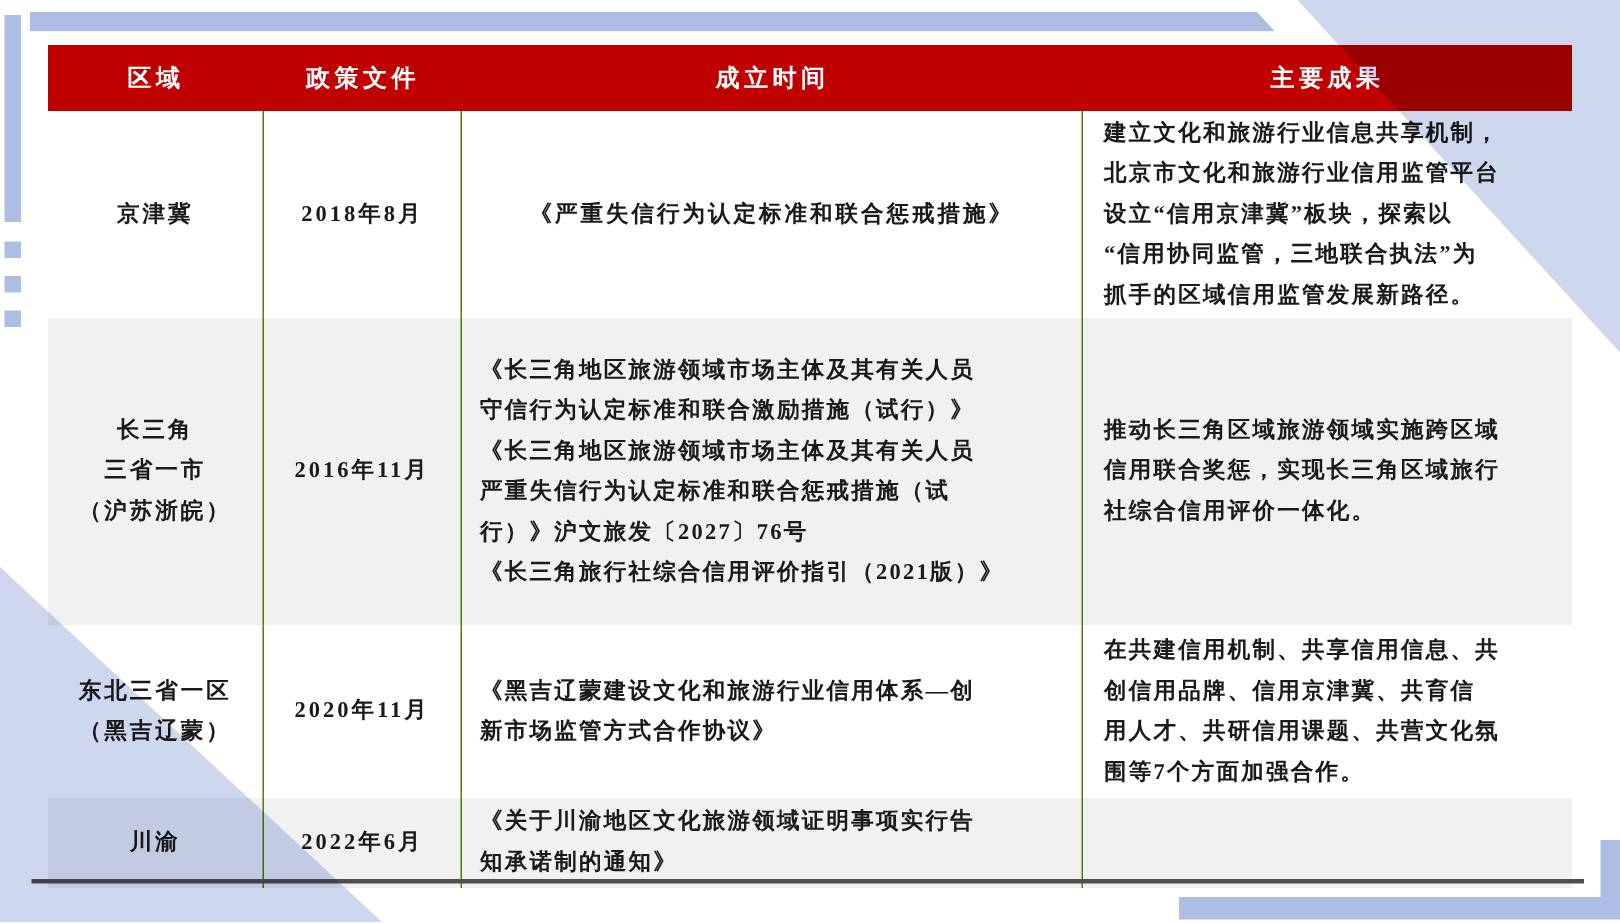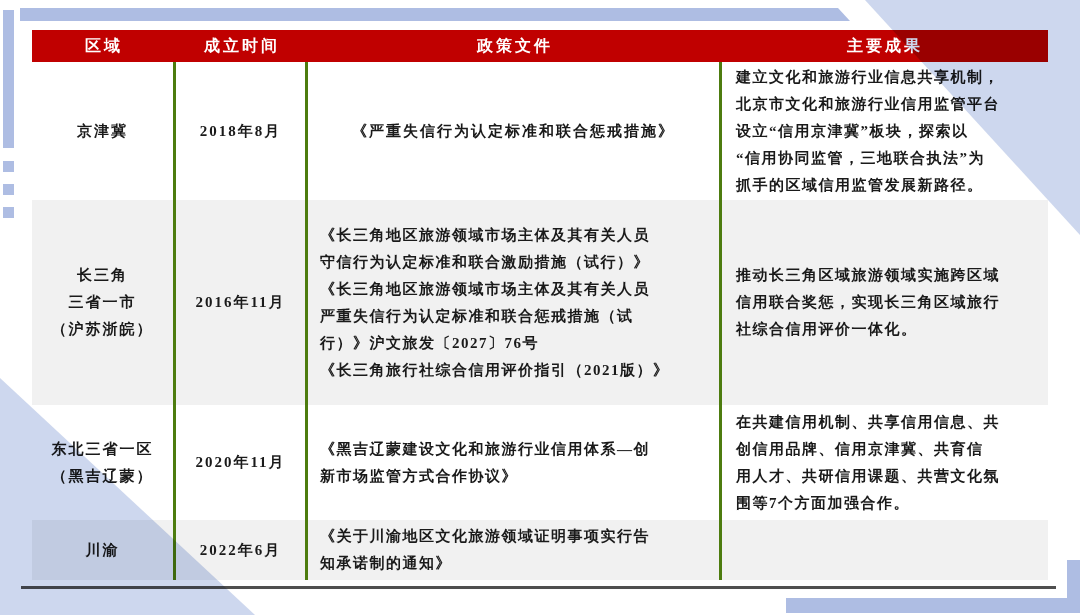--- a/index.html
+++ b/index.html
@@ -43,34 +43,34 @@
   .ptable{
     position:absolute;left:32px;top:30px;width:1016px;
     z-index:1;
   }
   .grid-row{
     display:grid;
     grid-template-columns:144px 132px 414px 326px;
   }
   .thead{
     background:#c00000;
-    height:32px;
+    height:44px;
   }
   .th{
     display:flex;align-items:center;justify-content:center;
     color:#ffffff;font-size:16px;font-weight:bold;
     letter-spacing:3px;
   }
   .trow .cell{
     display:flex;align-items:center;
     color:#1a1a1a;font-size:15px;font-weight:bold;
     line-height:27px;
     white-space:pre-line;
   }
-  .trow .cell.c-border{border-right:3px solid #4d7c0f;}
+  .trow .cell.c-border{border-right:1px solid #4d7c0f;}
   .cell.ctr{justify-content:center;text-align:center;letter-spacing:2px;}
   .cell.lft{justify-content:flex-start;text-align:left;padding:0 12px;letter-spacing:1.5px;}
   .cell.lft4{justify-content:flex-start;text-align:left;padding:0 14px;letter-spacing:1.5px;}
   .row-a{background:#ffffff;}
   .row-b{background:#f1f1f1;}
   .h-r1{height:138px;}
   .h-r2{height:205px;}
   .h-r3{height:115px;}
   .h-r4{height:60px;}
 
@@ -92,22 +92,22 @@
   <div class="deco deco-tri-tr"></div>
   <div class="deco deco-tri-bl"></div>
   <div class="deco deco-bottombar"></div>
   <div class="deco deco-bottomriser"></div>
   <div class="table-bottom-border"></div>
 
   <div class="ptable">
 
     <div class="grid-row thead">
       <div class="th">区域</div>
+      <div class="th">政策文件</div>
       <div class="th">成立时间</div>
-      <div class="th">政策文件</div>
       <div class="th">主要成果</div>
     </div>
 
     <div class="grid-row trow row-a h-r1">
       <div class="cell ctr c-border">京津冀</div>
       <div class="cell ctr c-border">2018年8月</div>
       <div class="cell ctr c-border">《严重失信行为认定标准和联合惩戒措施》</div>
       <div class="cell lft4">建立文化和旅游行业信息共享机制，
 北京市文化和旅游行业信用监管平台
 设立“信用京津冀”板块，探索以

